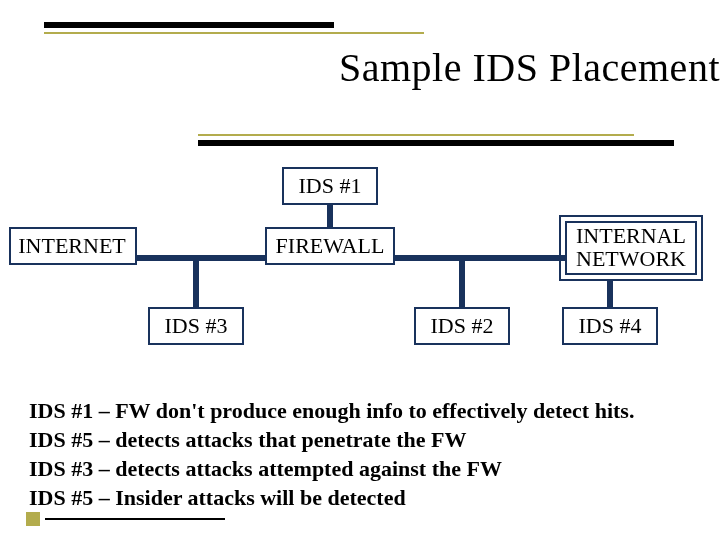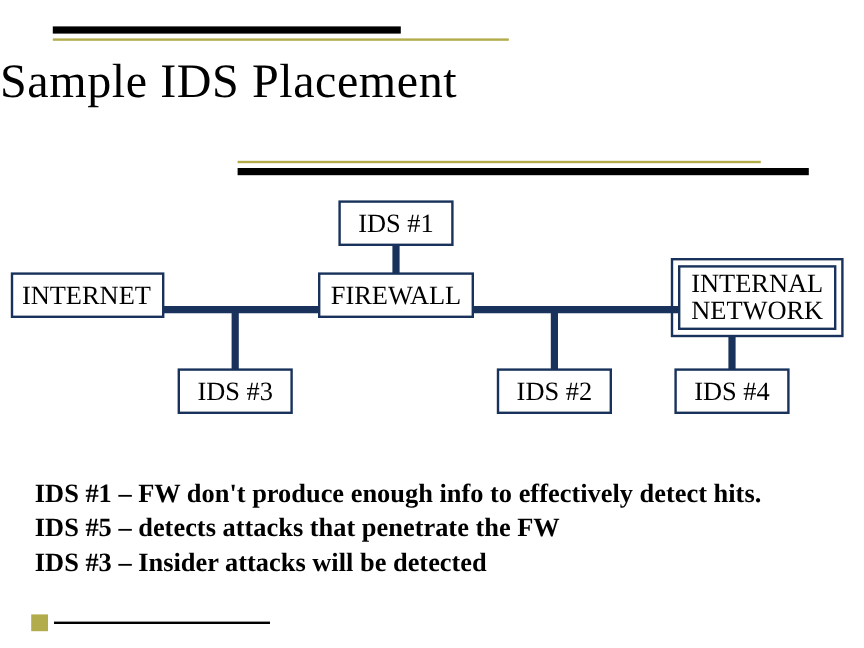--- a/index.html
+++ b/index.html
@@ -27,21 +27,21 @@
     top: 32px;
     width: 380px;
     height: 2px;
     background: #b3ac4d;
   }
   .title {
     position: absolute;
     left: 0;
     right: 0;
     top: 44px;
-    text-align: left;
+    text-align: right;
     font-size: 40px;
     font-weight: 400;
     letter-spacing: 0.5px;
   }
   .sep-thin {
     position: absolute;
     left: 198px;
     top: 134px;
     width: 436px;
     height: 2px;
@@ -156,17 +156,18 @@
   <rect class="box" x="415" y="162" width="94" height="36"></rect>
   <text class="dlabel center" x="462" y="187">IDS #2</text>
 
   <rect class="box" x="563" y="162" width="94" height="36"></rect>
   <text class="dlabel center" x="610" y="187">IDS #4</text>
 </svg>
 
 <div class="bullets">
   <div>IDS #1 – FW don't produce enough info to effectively detect hits.</div>
   <div>IDS #5 – detects attacks that penetrate the FW</div>
-  <div>IDS #3 – Insider attacks will be detected</div>
+  <div>IDS #3 – detects attacks attempted against the FW</div>
+  <div>IDS #5 – Insider attacks will be detected</div>
 </div>
 
 <div class="corner-sq"></div>
 <div class="corner-line"></div>
 
 </body></html>

